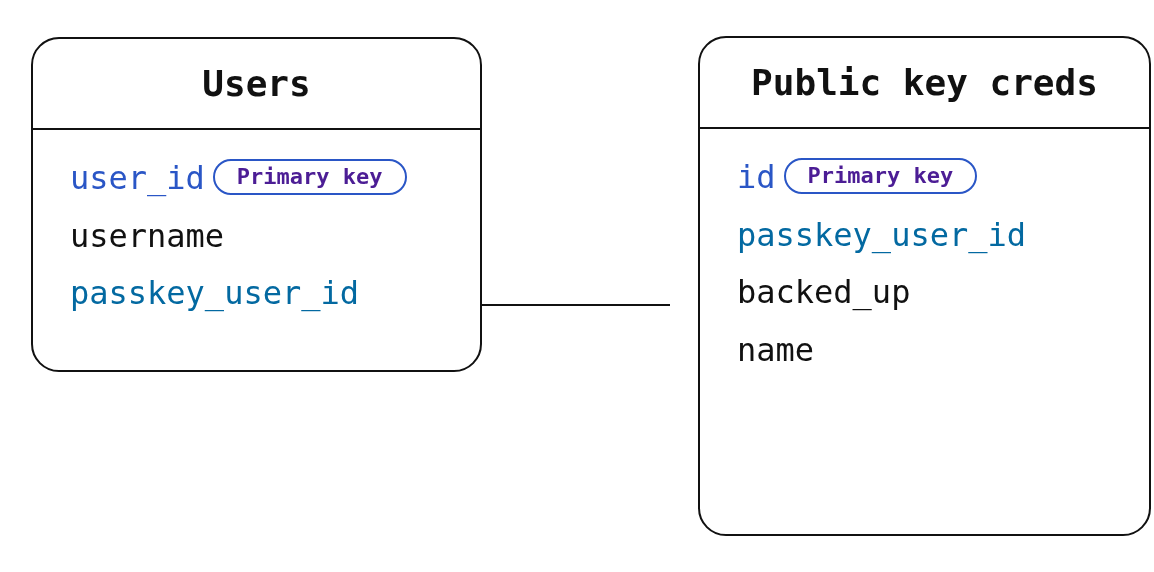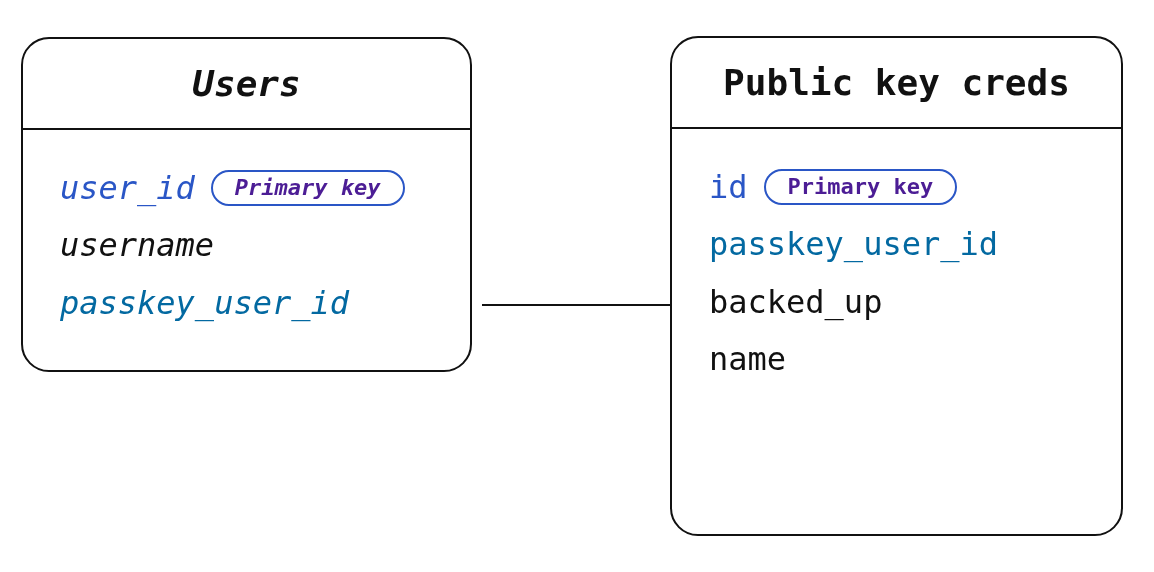--- a/index.html
+++ b/index.html
@@ -11,42 +11,42 @@
     background: #ffffff;
     font-family: "DejaVu Sans Mono", "Liberation Mono", monospace;
     overflow: hidden;
   }
   .card {
     position: absolute;
     background: #ffffff;
     border: 2px solid #111111;
     border-radius: 28px;
   }
-  .card-users { left: 21px; top: 37px; width: 451px; height: 335px; font-style: italic; }
-  .card-pkc   { left: 670px; top: 36px; width: 453px; height: 500px; }
+  .card-users { left: 31px; top: 37px; width: 451px; height: 335px; }
+  .card-pkc   { left: 698px; top: 36px; width: 453px; height: 500px; }
   .card-header {
     height: 91px;
     border-bottom: 2px solid #111111;
     display: flex;
     align-items: center;
     justify-content: center;
   }
   .card-title {
     font-size: 36px;
     font-weight: 700;
     color: #111111;
     white-space: nowrap;
   }
   .card-body { padding: 29px 0 0 37px; }
   .card-pkc .card-body { }
   .field-row {
     height: 57.5px;
     display: flex;
-    align-items: center;
-    gap: 16px;
+    align-items: flex-start;
+    gap: 8px;
     white-space: nowrap;
   }
   .field-name { font-size: 32px; color: #111111; }
   .field-name.blue   { color: #2a56c6; }
   .field-name.orange { color: #0369a1; }
   .pk-badge {
     display: inline-flex;
     align-items: center;
     height: 36px;
     padding: 0 22px;

